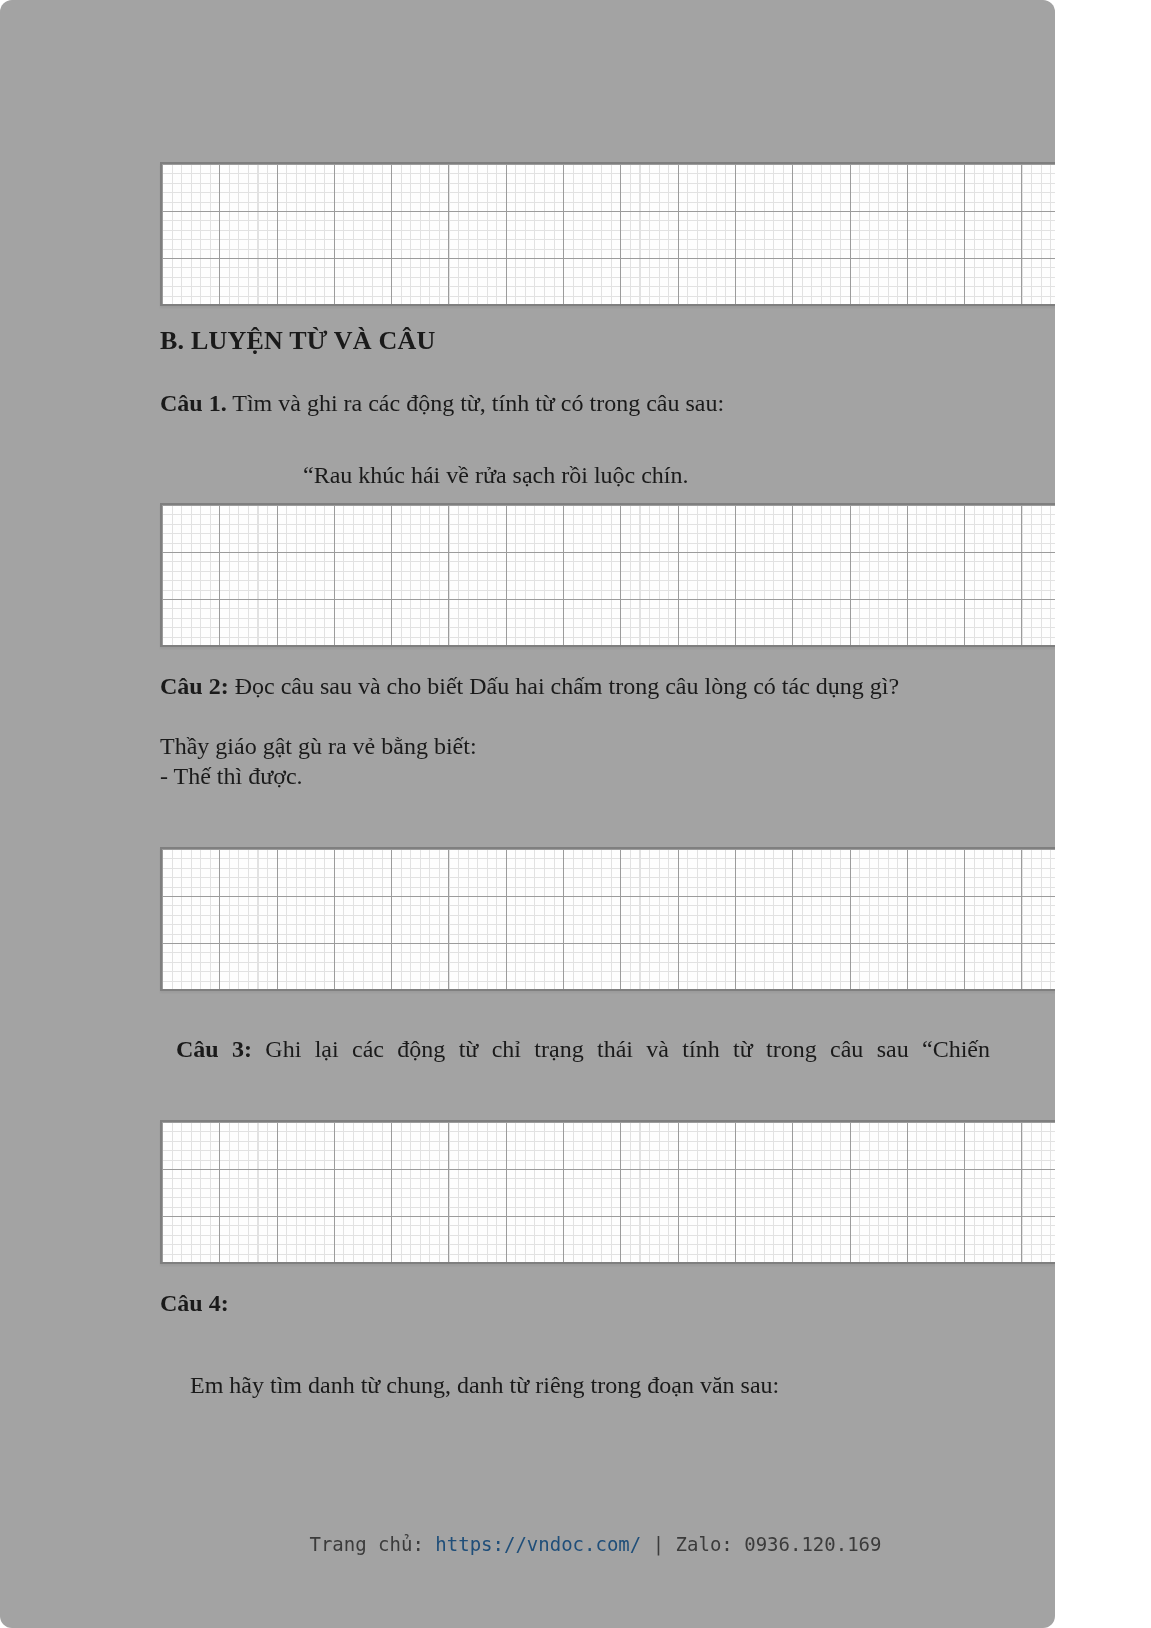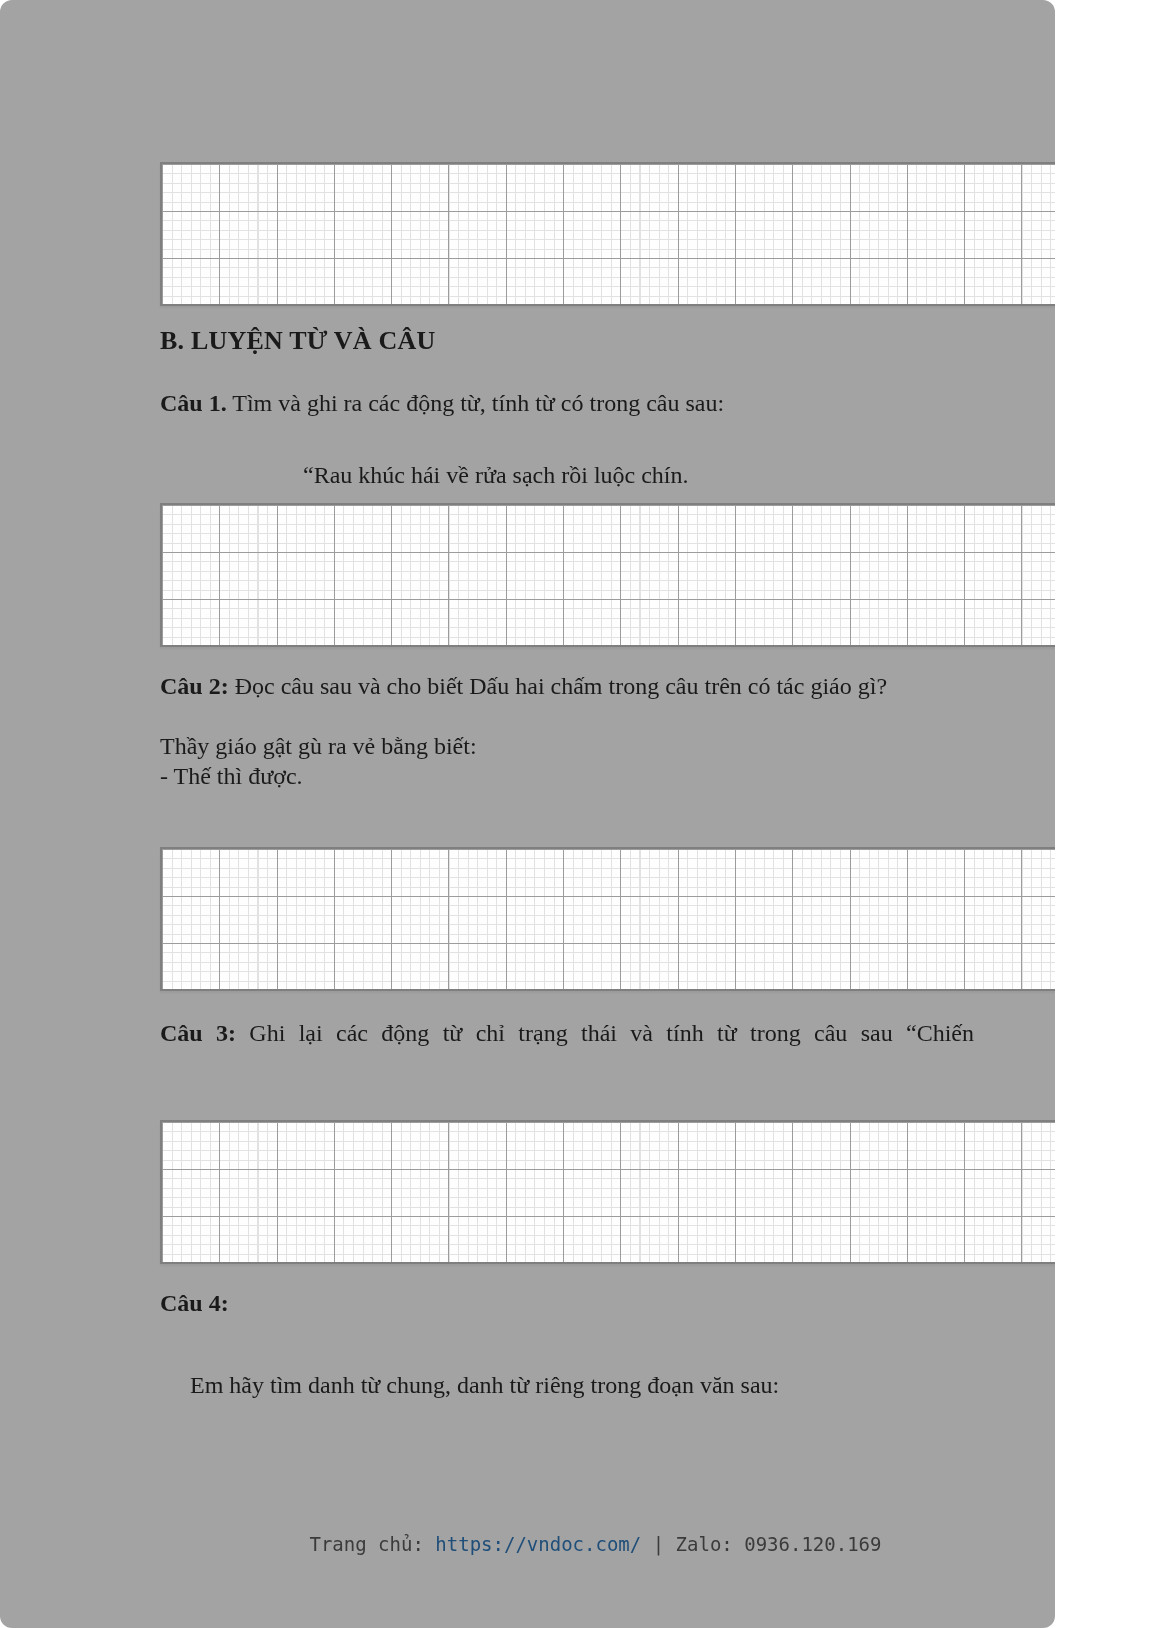--- a/index.html
+++ b/index.html
@@ -51,21 +51,21 @@
   }
   .q1{top:388px;}
   .quote{top:446px; left:303px;margin-top:14px;}
   .q2{top:671px;}
   .q2b{top:731px;}
   .q2c{top:761px;}
   .q3a{
     position:absolute;
     left:160px; top:1018px;
     width:814px;
-    margin:0;
+    margin:16px;
     font-size:24px;
     line-height:30px;
     text-align:justify;
     text-align-last:justify;
   }
   .q3b{top:1073px;}
   .q4{top:1288px; font-weight:bold;}
   .q4b{top:1370px;margin-left:30px;}
   b{font-weight:bold;}
   
@@ -93,21 +93,21 @@
   <div class="grid-box g1"></div>
 
   <h2 class="heading">B. LUYỆN TỪ VÀ CÂU</h2>
 
   <p class="body-line q1"><b>Câu 1.</b><span> Tìm và ghi ra các động từ, tính từ có trong câu sau:</span></p>
 
   <p class="body-line quote">“Rau khúc hái về rửa sạch rồi luộc chín.</p>
 
   <div class="grid-box g2"></div>
 
-  <p class="body-line q2"><b>Câu 2:</b><span> Đọc câu sau và cho biết Dấu hai chấm trong câu trên có tác giáo gì?</span></p>
+  <p class="body-line q2"><b>Câu 2:</b><span> Đọc câu sau và cho biết Dấu hai chấm trong câu lòng có tác dụng gì?</span></p>
 
   <p class="body-line q2b">Thầy giáo gật gù ra vẻ bằng biết:</p>
 
   <p class="body-line q2c">- Thế thì được.</p>
 
   <div class="grid-box g3"></div>
 
   <p class="q3a"><b>Câu 3:</b><span> Ghi lại các động từ chỉ trạng thái và tính từ trong câu sau “Chiến</span></p>
 
 

